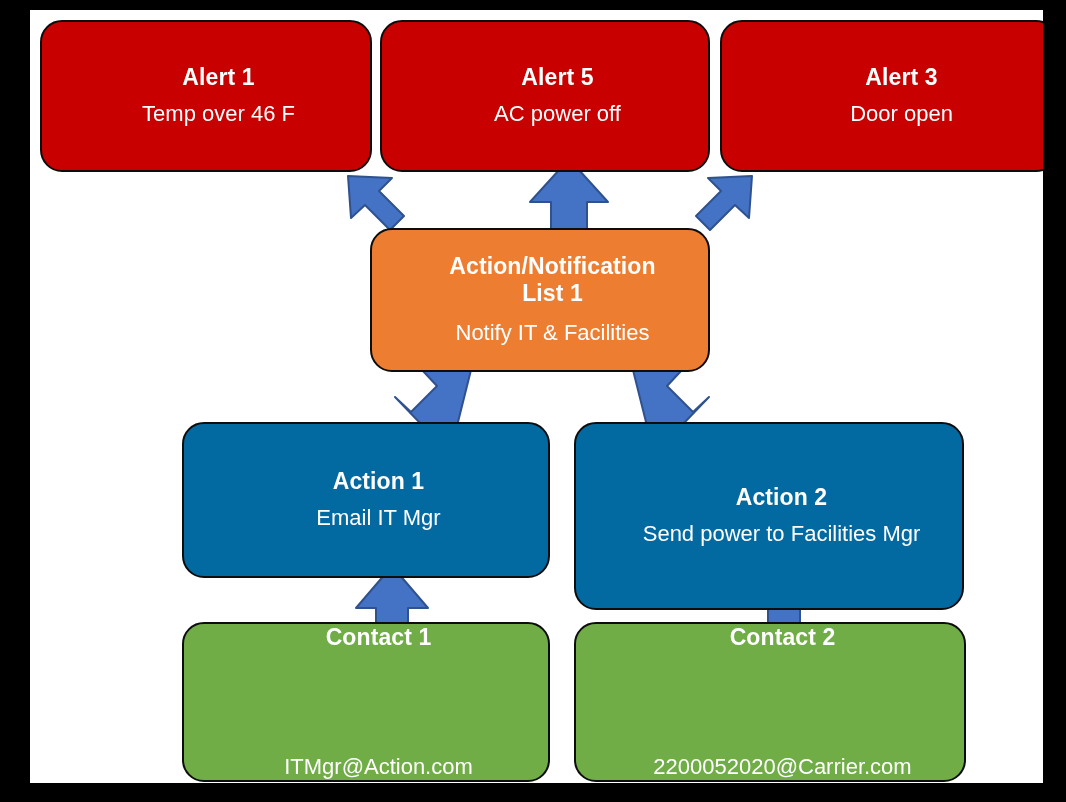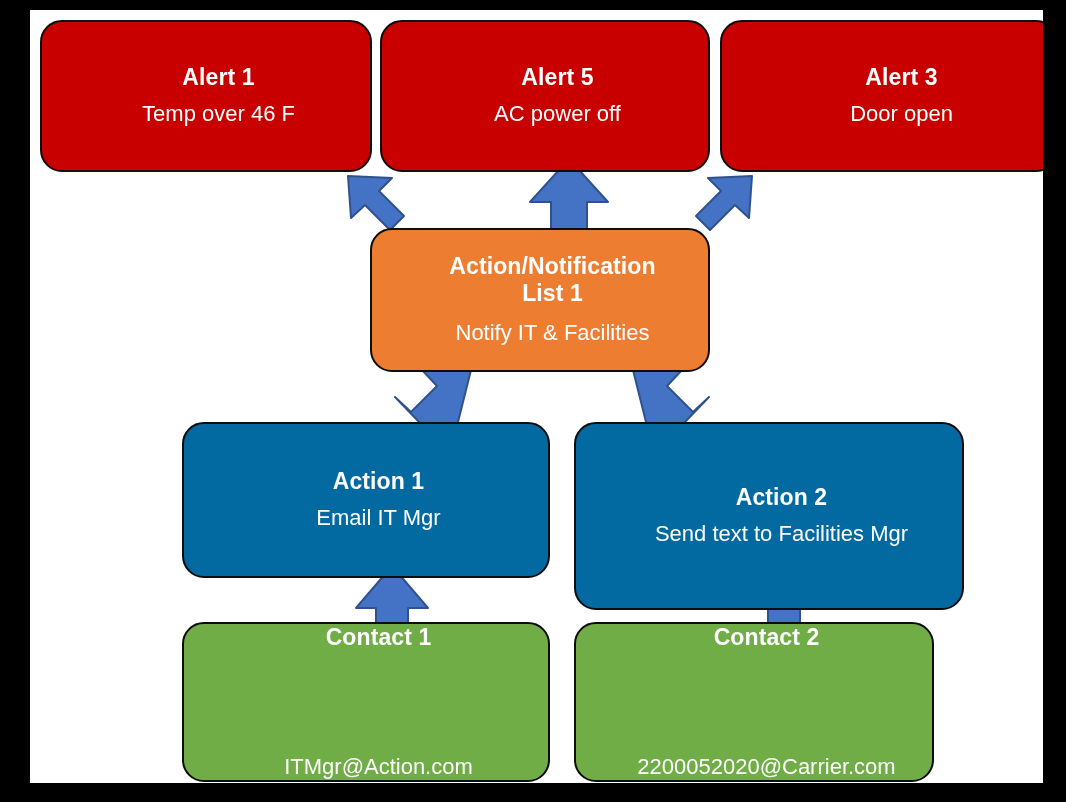--- a/index.html
+++ b/index.html
@@ -73,21 +73,21 @@
   #alert-3      { left: 690px; top:  10px; width: 338px; height: 152px; }
 
   #notif-1      { left: 340px; top: 218px; width: 340px; height: 144px; }
   #notif-1 .title    { font-size: 23px; }
   #notif-1 .subtitle { margin-top: 13px; }
 
   #action-1     { left: 152px; top: 412px; width: 368px; height: 156px; }
   #action-2     { left: 544px; top: 412px; width: 390px; height: 188px; }
 
   #contact-1    { left: 152px; top: 612px; width: 368px; height: 160px; }
-  #contact-2    { left: 544px; top: 612px; width: 360px; height: 160px; }
+  #contact-2    { left: 544px; top: 612px; width: 392px; height: 160px; }
 
   
   .arrow {
     position: absolute;
     z-index: 2;
   }
   .arrow svg { display: block; overflow: visible; }
 
   
   #arrow-notif-to-alert1 { left: 312px; top: 160px; }
@@ -167,21 +167,21 @@
       <div class="subtitle">Notify IT &amp; Facilities</div>
     </div>
 
     <div class="node action" id="action-1">
       <div class="title">Action 1</div>
       <div class="subtitle">Email IT Mgr</div>
     </div>
 
     <div class="node action" id="action-2">
       <div class="title">Action 2</div>
-      <div class="subtitle">Send text to Facilities Mgr</div>
+      <div class="subtitle">Send power to Facilities Mgr</div>
     </div>
 
     <div class="node contact" id="contact-1">
       <div class="title">Contact 1</div>
       <div class="subtitle">ITMgr@Action.com</div>
     </div>
 
     <div class="node contact" id="contact-2">
       <div class="title">Contact 2</div>
       <div class="subtitle">2200052020@Carrier.com</div>

